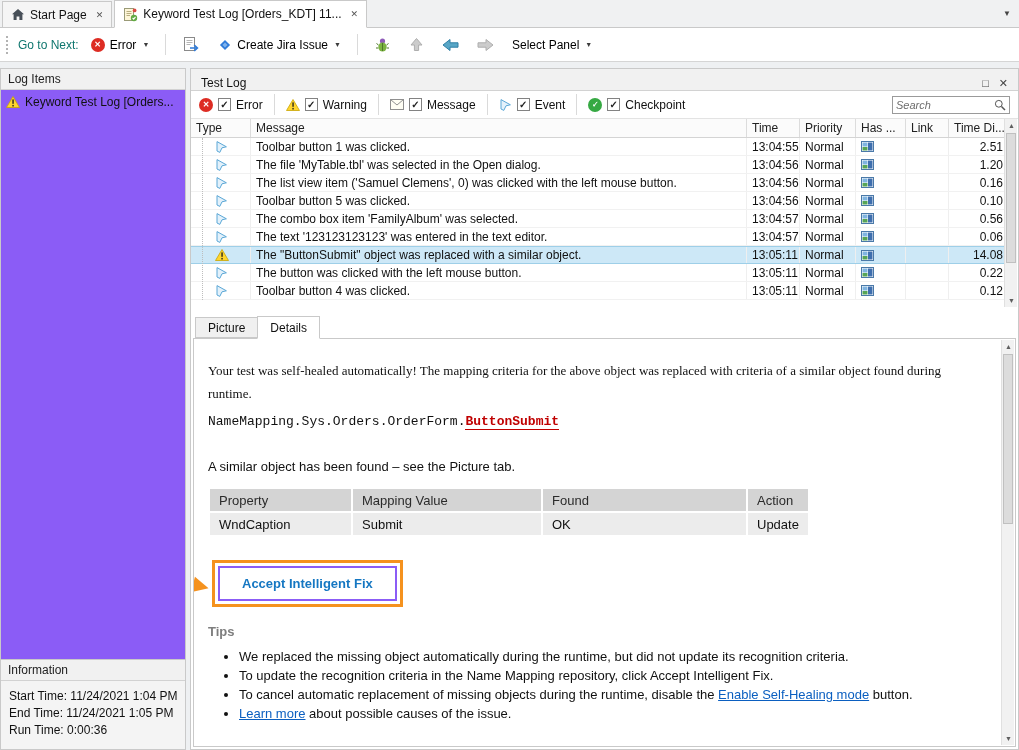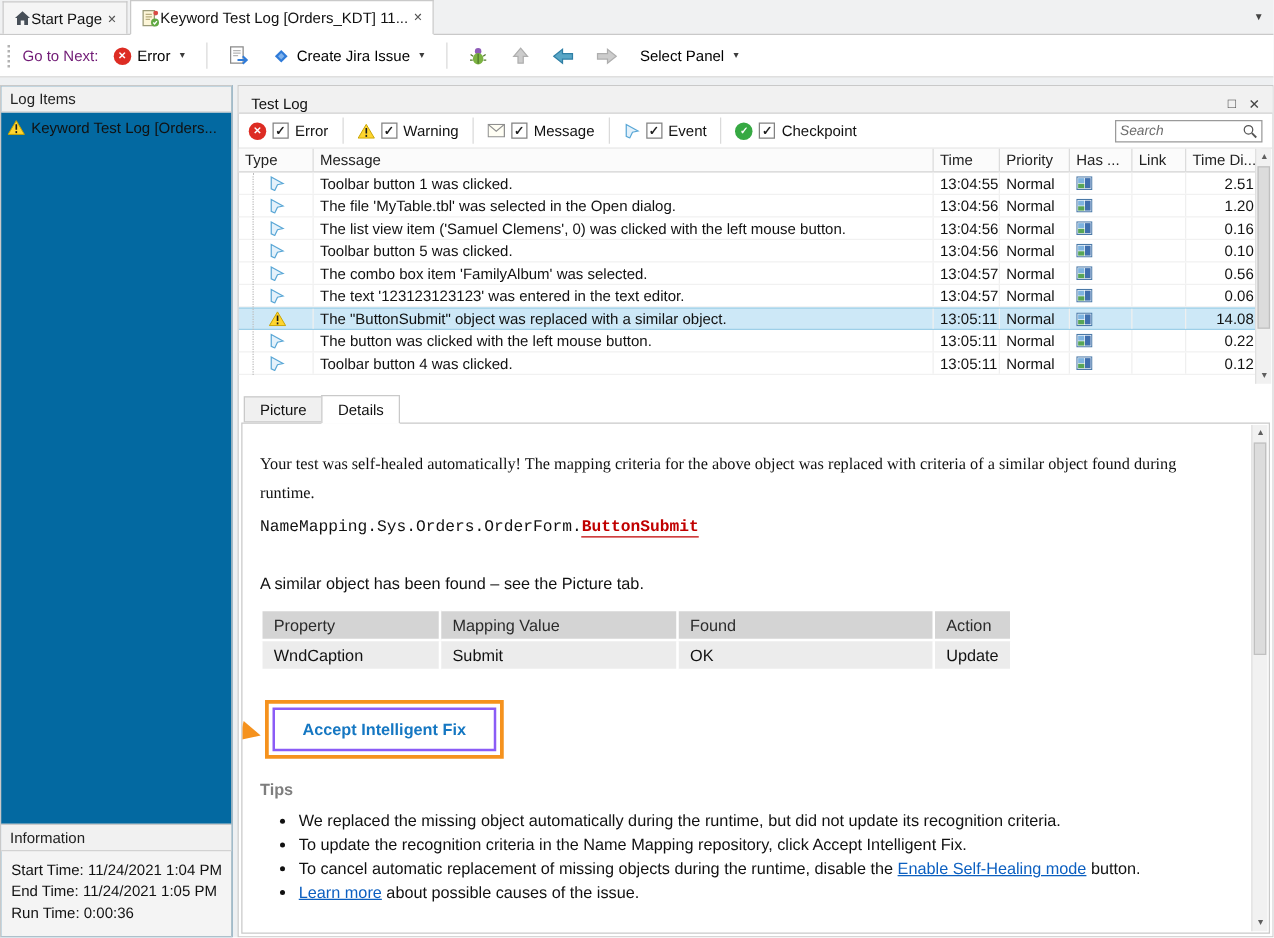--- a/index.html
+++ b/index.html
@@ -2,42 +2,42 @@
 <html style="--selected-row: #CDE8F7; --error-red: #DD2C23; --warning-yellow: #FFD52E; --checkpoint-green: #36A943; --event-blue: #5AA7D6; --accent-orange: #F5921E; --accent-blue: #1577C2; --link-blue: #0B5FC0; --map-red: #C00000;"><head>
 <meta charset="utf-8">
 <style>
   * { margin:0; padding:0; box-sizing:border-box; }
   body { font-family:"Liberation Sans", sans-serif; font-size:12px; color:#111; background:#fff; }
   .app { position:relative; width:1019px; height:750px; background:#eef0f2; overflow:hidden; }
 
   
   .tabbar { position:absolute; left:0; top:0; right:0; height:28px; background:#f0f1f2;
             border-bottom:1px solid #c9c9c9; display:flex; align-items:flex-end; padding-left:2px; }
-  .wtab { display:flex; align-items:center; padding:0 8px; height:26px; background:#f5f5f5;
+  .wtab { display:flex; align-items:center; gap:5px; padding:0 8px; height:26px; background:#f5f5f5;
           border:1px solid #c9c9c9; border-bottom:none; margin-right:2px; cursor:pointer; white-space:nowrap; }
   .wtab.active { background:#fff; height:28px; margin-bottom:-1px; border-bottom:1px solid #fff; z-index:2; }
   .tab-close { font-size:9px; color:#555; margin-left:4px; cursor:pointer; }
   .tabbar-caret { position:absolute; right:8px; top:9px; font-size:8px; color:#444; cursor:pointer; }
 
   
   .toolbar { position:absolute; left:0; top:28px; right:0; height:34px; background:#fff;
              border-bottom:1px solid #d5d5d5; display:flex; align-items:center; padding:0 6px; gap:6px; }
   .grip { width:4px; height:18px; border-left:2px dotted #b3b3b3; margin-right:2px; }
-  .tb-label { color:#701a75; }
+  .tb-label { color:#0f766e; }
   .tb-btn { display:flex; align-items:center; gap:5px; background:transparent; border:1px solid transparent;
             padding:3px 5px; font:inherit; cursor:pointer; border-radius:2px; }
   .caret { font-size:7px; color:#3c3c3c; margin-left:1px; }
   .sep { width:1px; height:21px; background:#dadada; margin:0 4px; }
   .circ-ic { width:14px; height:14px; border-radius:50%; color:#fff; font-size:8px; font-weight:bold;
              display:inline-flex; align-items:center; justify-content:center; line-height:1; }
   .circ-ic.err { background:var(--error-red,#dd2c23); }
   .circ-ic.chk { background:var(--checkpoint-green,#36a943); }
 
   
-  .left-panel { position:absolute; left:0; top:68px; width:186px; bottom:0; background:#0369a1;
+  .left-panel { position:absolute; left:0; top:68px; width:186px; bottom:0; background:#8b5cf6;
                 border:1px solid #c9c9c9; }
   .panel-header { height:21px; background:#f1f1f1; border-bottom:1px solid #d2d2d2;
                   display:flex; align-items:center; padding:0 7px; color:#222; }
   .tree-item { display:flex; align-items:center; gap:5px; padding:5px 5px; cursor:pointer; white-space:nowrap; overflow:hidden; }
   .info-section { position:absolute; left:0; right:0; bottom:0; height:90px; border-top:1px solid #c9c9c9; background:#f4f4f4; }
   .info-body { padding:7px 8px; }
   .info-line { line-height:17px; white-space:nowrap; }
 
   
   .main-panel { position:absolute; left:190px; top:68px; right:0; bottom:0; background:#fff; border:1px solid #c9c9c9; }

